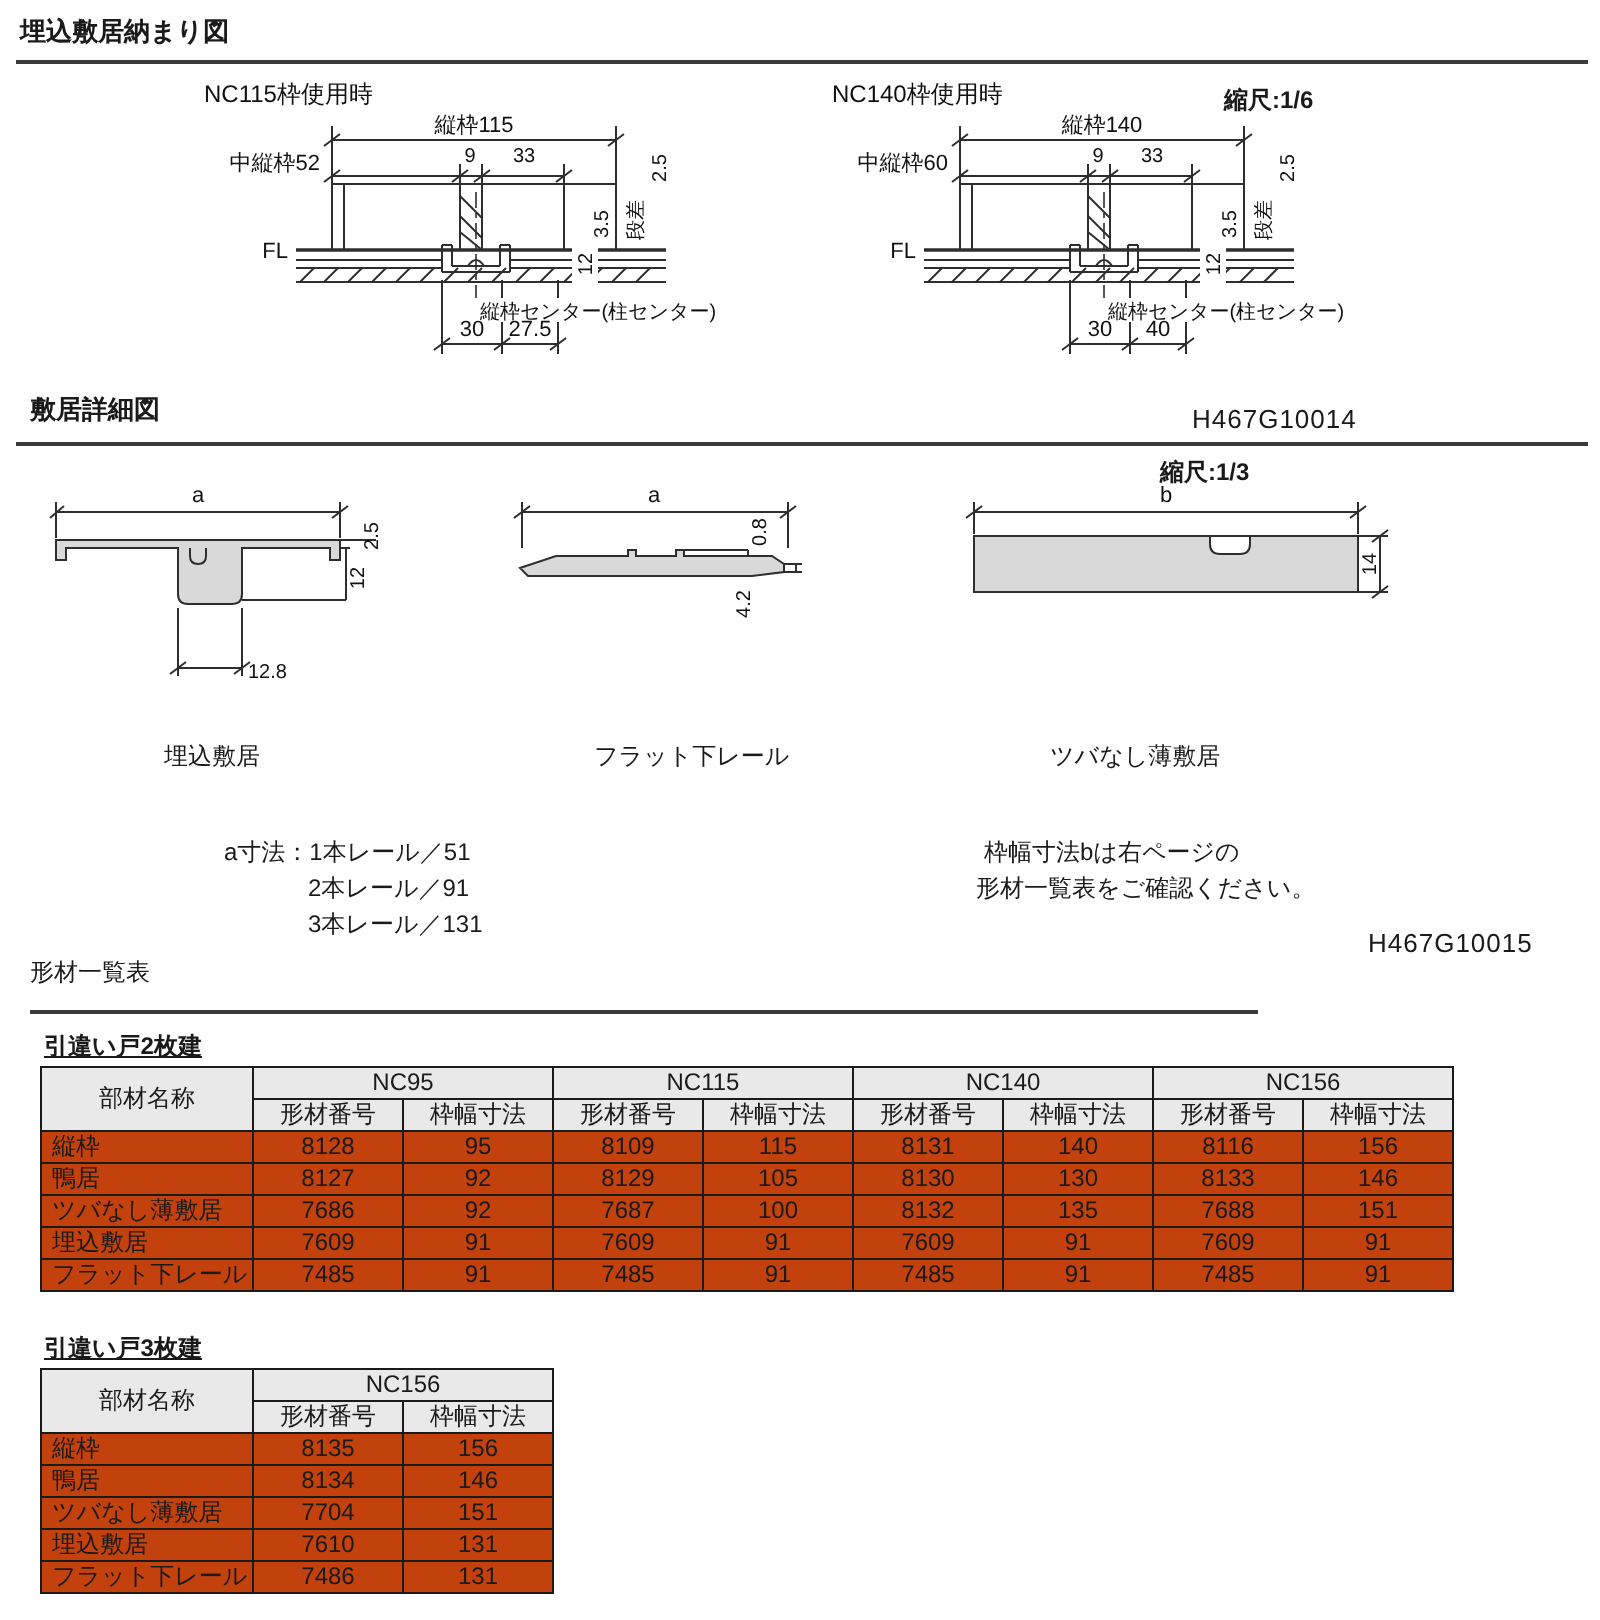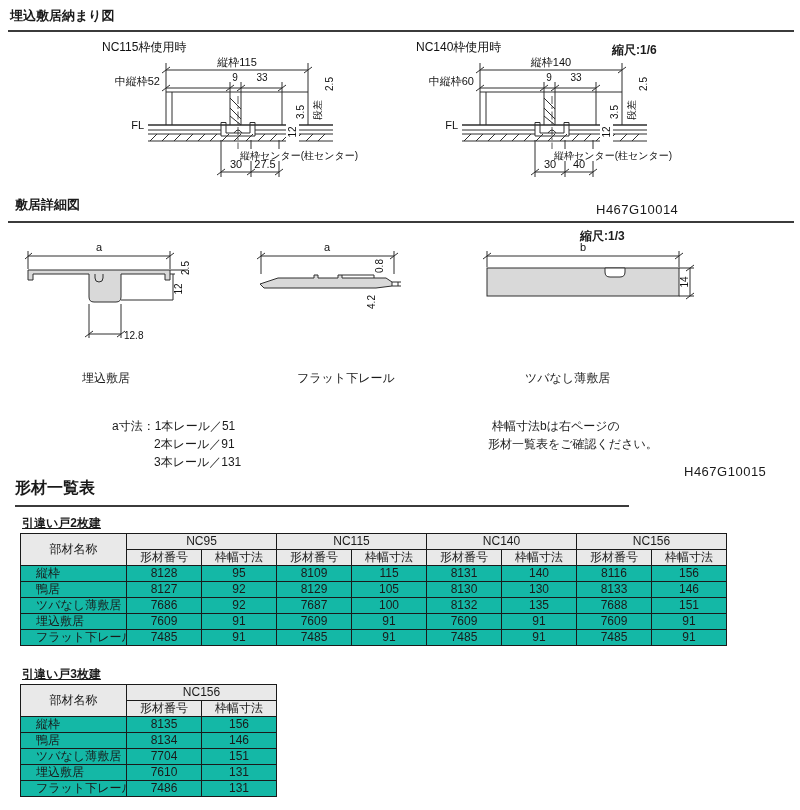--- a/index.html
+++ b/index.html
@@ -3,47 +3,47 @@
 <meta charset="utf-8">
 <style>
   * { margin:0; padding:0; box-sizing:border-box; }
   html,body { width:800px; height:810px; }
   body {
     position:relative; background:#ffffff; overflow:hidden;
     font-family:"Liberation Sans","DejaVu Sans",sans-serif; color:#1a1a1a;
   }
   .t { position:absolute; white-space:nowrap; }
   .sec-title { font-size:13px; font-weight:bold; }
-  .big-title { font-size:16px; font-weight:bold; }
+  .big-title { font-size:12px; font-weight:normal; }
   .sub-title { font-size:12px; font-weight:bold;text-decoration:underline; }
   .code { font-size:13px; letter-spacing:0.5px; }
   .scale { font-size:12px; font-weight:bold; }
   .note { font-size:12px; }
   .dlabel { font-size:12px; }
   .rule { position:absolute; height:2px; background:#3b3b3b; }
 
   svg { position:absolute; overflow:visible; }
   svg text { font-family:"Liberation Sans","DejaVu Sans",sans-serif; fill:#111; }
   .t12 { font-size:12px; }
   .t11 { font-size:11px; }
   .t10 { font-size:10px; }
   .ln line, .ln path { stroke:#2e2e2e; stroke-width:1; fill:none; }
   line.thick { stroke-width:1.7; }
   .centerline { stroke:#2e2e2e; stroke-width:0.8; stroke-dasharray:8 2.5 2.5 2.5; }
   .profile { fill:#d9d9d9; stroke:#2e2e2e; stroke-width:1; }
   .groove { fill:#ffffff; stroke:#2e2e2e; stroke-width:1; }
 
-  table.parts { position:absolute; border-collapse:collapse; table-layout:fixed; background:#14b8a6; }
+  table.parts { position:absolute; border-collapse:collapse; table-layout:fixed; background:#c2410c; }
   .parts th, .parts td {
     border:1px solid #1a1a1a; font-size:12px; font-weight:normal;
     text-align:center; height:16px; line-height:15px; padding:0 2px;
     overflow:hidden; white-space:nowrap;
   }
   .parts th { background:#e9e9e9; }
-  .parts td.pname { text-align:left; padding-left:15px; }
+  .parts td.pname { text-align:left; padding-left:5px; }
 </style>
 </head>
 <body>
 
 <div class="t sec-title" style="left:10px;top:7px">埋込敷居納まり図</div>
 <div class="rule" style="left:8px;top:30px;width:786px"></div>
 <div class="t scale" style="left:612px;top:42px">縮尺:1/6</div>
 
 <svg style="left:88px;top:36px" width="300" height="150" viewBox="0 0 300 150">
   <g class="ln">

